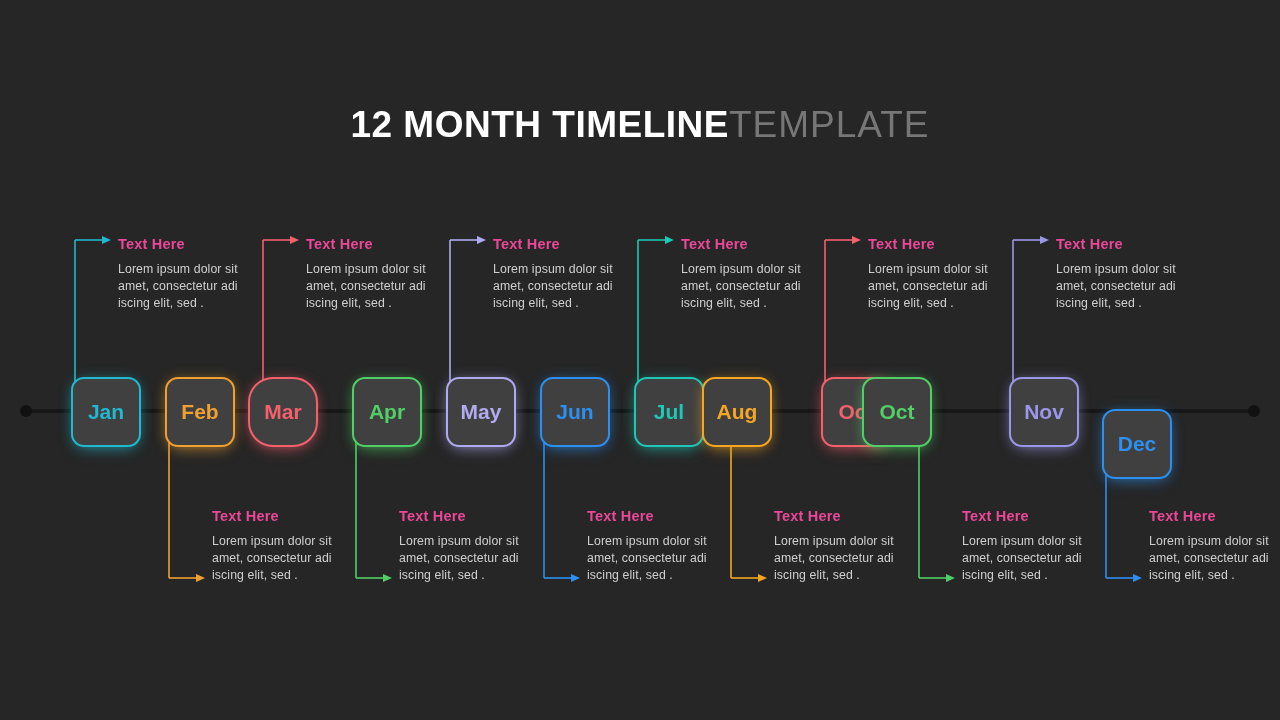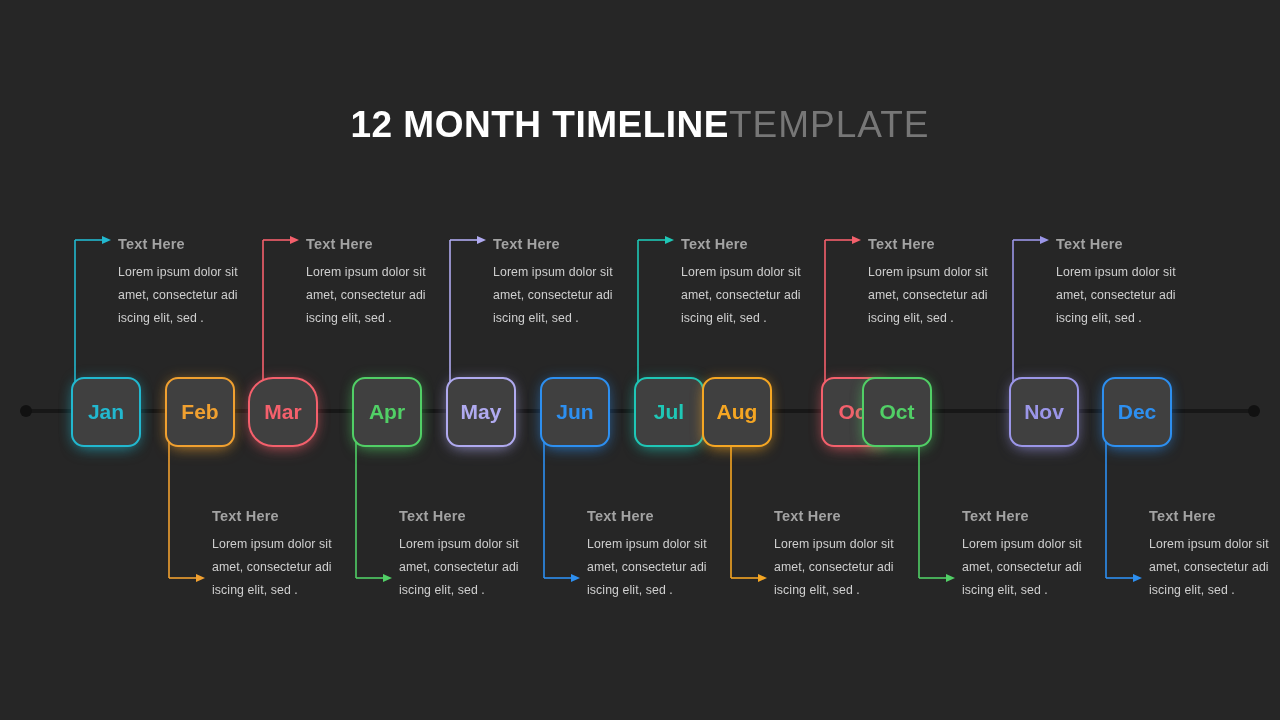--- a/index.html
+++ b/index.html
@@ -42,25 +42,25 @@
     border:2px solid #fff; border-radius:13px;
     background:#404040;
     display:flex; align-items:center; justify-content:center;
     font-size:21px; font-weight:bold;
     z-index:5;
   }
 
   
   .text-block { position:absolute; width:150px; }
   .tb-head {
-    color:#a3a3a3; font-size:14.5px; font-weight:bold;
+    color:#ec4899; font-size:14.5px; font-weight:bold;
     letter-spacing:0.2px; margin-bottom:9px;
   }
   .tb-body {
-    color:#cfcfcf; font-size:12.3px; line-height:23px;
+    color:#cfcfcf; font-size:12.3px; line-height:17px;
     letter-spacing:0.1px;
   }
 
   
   .conn { position:absolute; z-index:2; }
 </style>
 </head>
 <body>
 
 <div id="stage">
@@ -204,21 +204,21 @@
       </div>
       <div class="text-block" style="left: 1056px; top: 236px;">
         <div class="tb-head">Text Here</div>
         <div class="tb-body">Lorem ipsum dolor sit amet, consectetur adi iscing elit, sed .</div>
       </div>
       <svg class="conn" width="42" height="144" style="left: 1105px; top: 441px;">
         <line x1="1" y1="0" x2="1" y2="137" stroke="#2d8ff0" stroke-width="1.6"></line>
         <line x1="1" y1="137" x2="28" y2="137" stroke="#2d8ff0" stroke-width="1.6"></line>
         <polygon points="28,133 37,137 28,141" fill="#2d8ff0"></polygon>
       </svg>
-      <div class="month-box" style="left: 1102px; border-color: rgb(45, 143, 240); color: rgb(45, 143, 240); box-shadow: rgba(45, 143, 240, 0.4) 0px 0px 14px -2px, rgba(45, 143, 240, 0.6) 0px 6px 16px -6px;">
+      <div class="month-box" style="left: 1102px; border-color: rgb(45, 143, 240); color: rgb(45, 143, 240); box-shadow: rgba(45, 143, 240, 0.4) 0px 0px 14px -2px, rgba(45, 143, 240, 0.6) 0px 6px 16px -6px; margin-top: 32px;">
         <span>Dec</span>
       </div>
       <div class="text-block" style="left: 1149px; top: 508px;">
         <div class="tb-head">Text Here</div>
         <div class="tb-body">Lorem ipsum dolor sit amet, consectetur adi iscing elit, sed .</div>
       </div>
     </div>
 
 </div>
 

